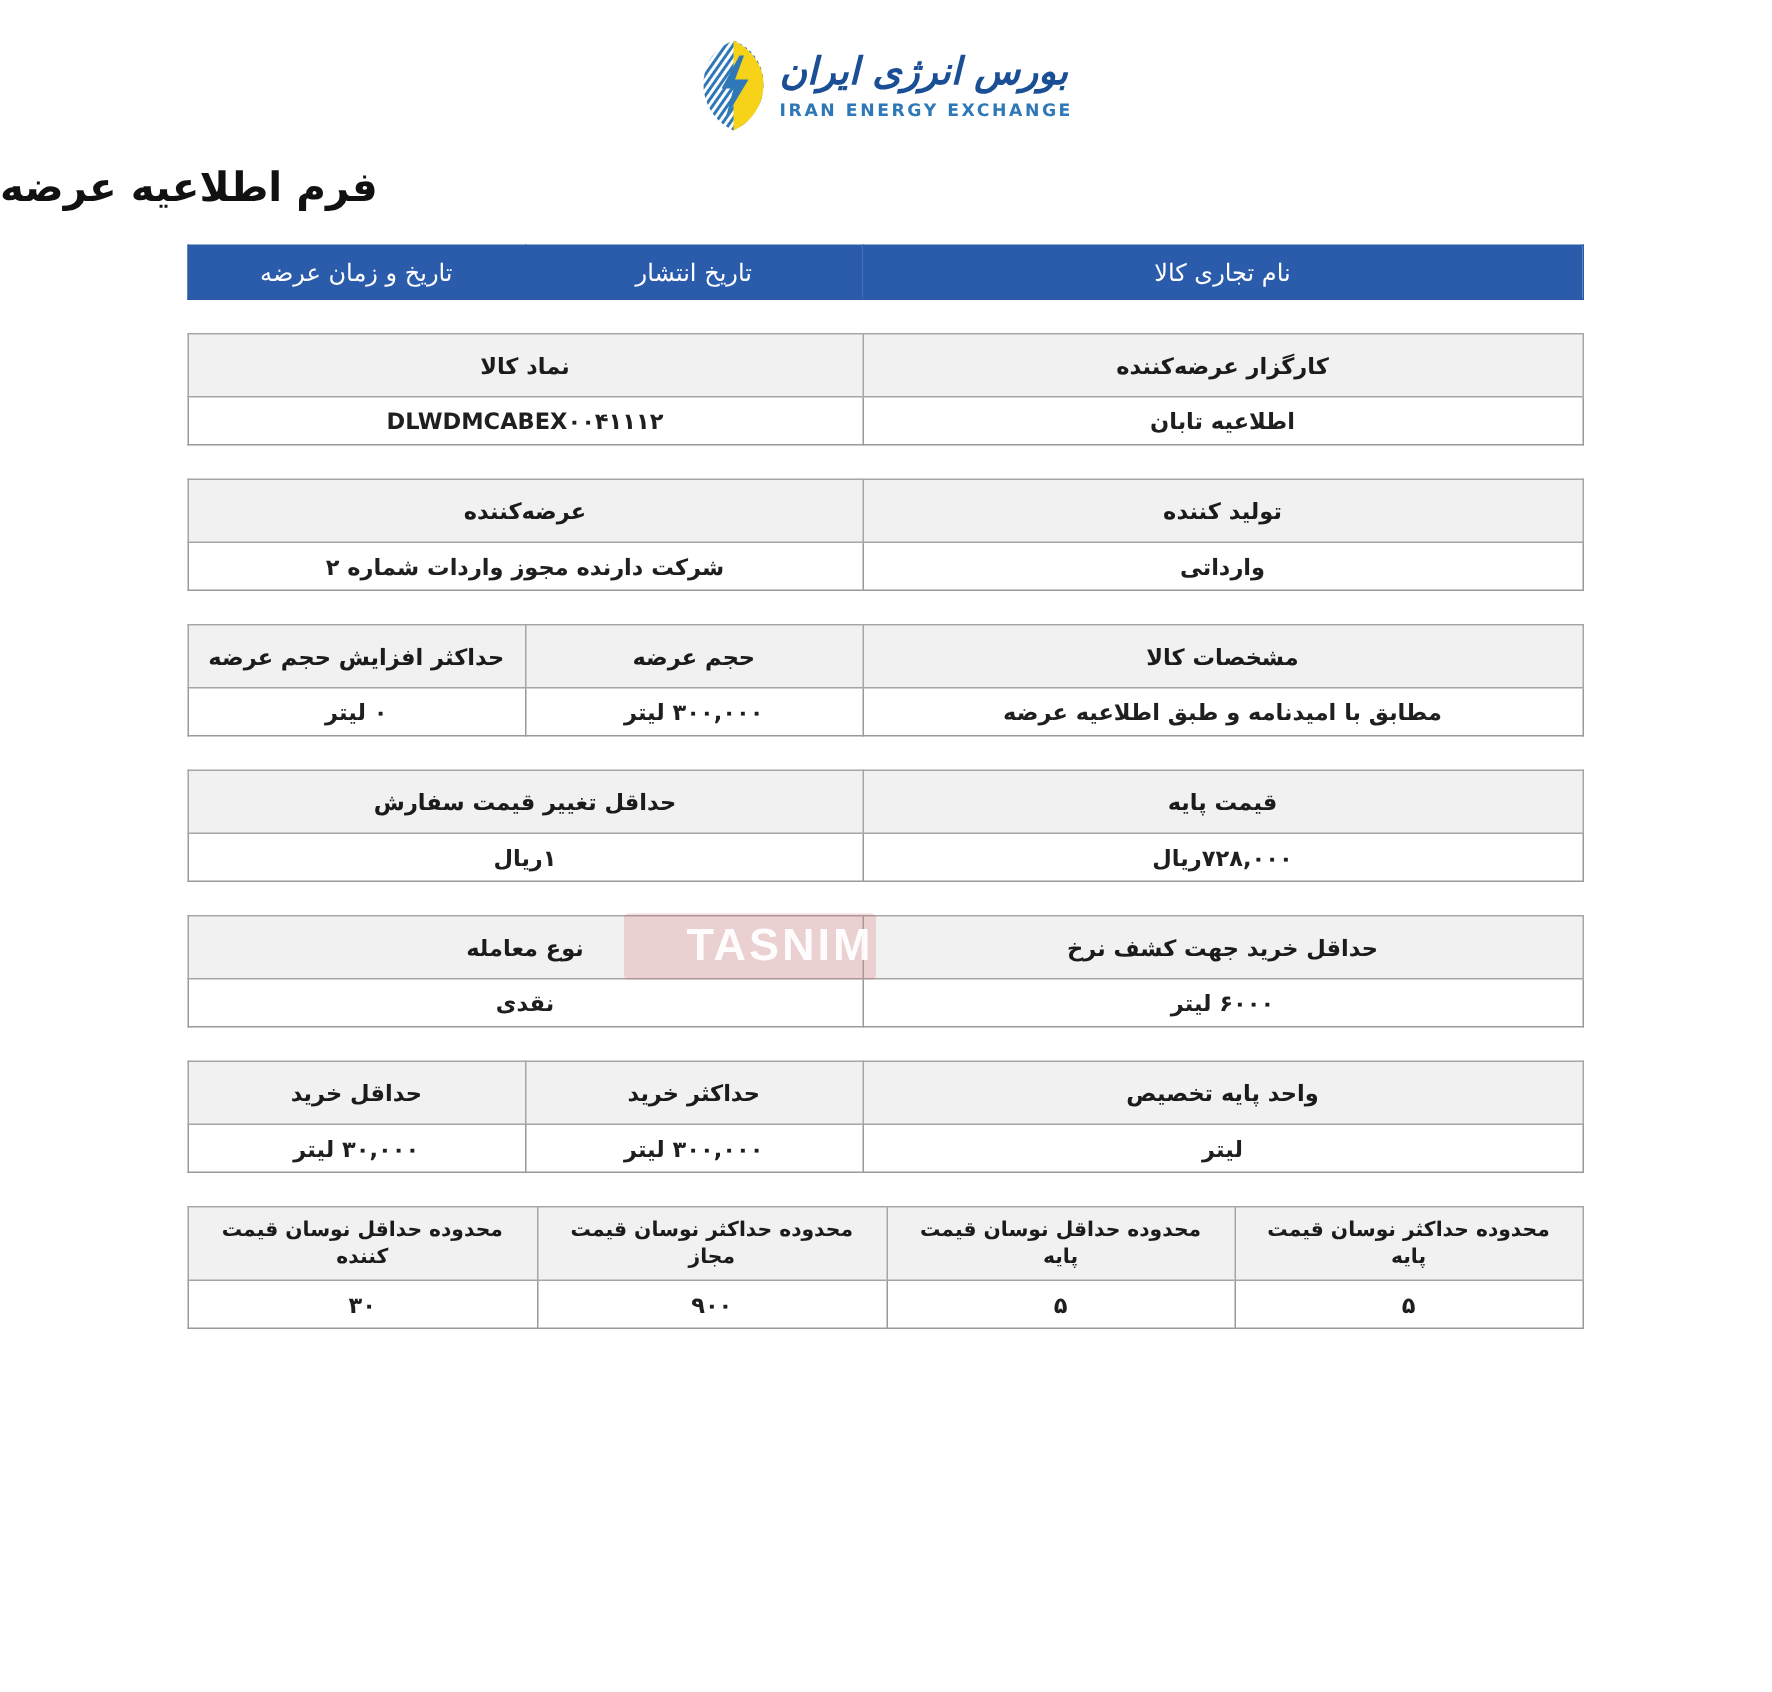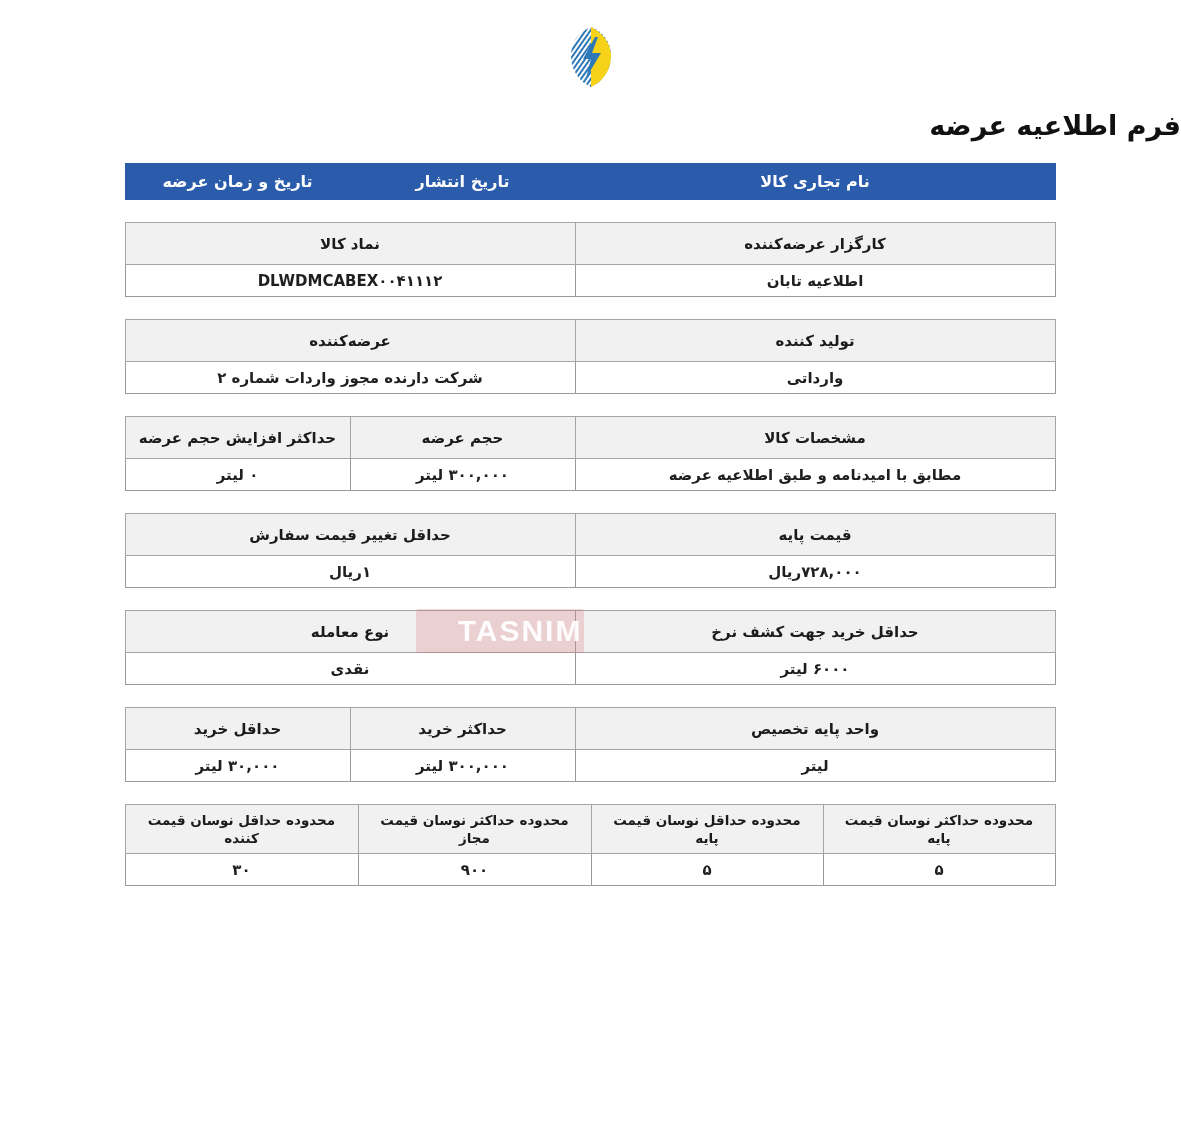--- a/index.html
+++ b/index.html
@@ -58,21 +58,21 @@
     font-weight: 700;
     color: #2f78b8;
     letter-spacing: 1.7px;
     margin-top: 8px;
     direction: ltr;
     white-space: nowrap;
   }
 
   
   .page-title {
-    text-align: right;
+    text-align: left;
     font-size: 27px;
     font-weight: 700;
     color: #111111;
     margin-top: 22px;
     letter-spacing: 0.5px;
   }
 
   
   .sheet {
     width: 930px;
@@ -89,21 +89,21 @@
     border: 1px solid #9a9a9a;
     text-align: center;
     vertical-align: middle;
     font-size: 15px;
     padding: 6px 8px;
   }
   
   tr.hdr-blue td {
     background: #2a5cab;
     color: #ffffff;
-    font-weight: 700;
+    font-weight: 400;
     font-size: 16px;
     height: 36px;
     border-color: #2a5cab;
   }
   
   tr.hdr-grey td {
     background: #f1f1f1;
     color: #1b1b1b;
     font-weight: 700;
     font-size: 15px;
@@ -156,20 +156,24 @@
           <pattern id="stripes" width="4" height="4" patternUnits="userSpaceOnUse" patternTransform="rotate(35)">
             <rect width="4" height="4" fill="#ffffff"></rect>
             <rect width="2" height="4" fill="#2f78b8"></rect>
           </pattern>
         </defs>
         <path d="M23 1 C10 6 3 17 3 30 C3 45 12 56 23 61 C34 56 43 45 43 30 C43 17 36 6 23 1 Z" fill="url(#stripes)"></path>
         <path d="M23 1 C34 6 43 17 43 30 C43 45 34 56 23 61 Z" fill="#f6d319"></path>
         <path d="M27 11 L15 33 L23 33 L18 52 L33 27 L24 27 L30 11 Z" fill="#2f78b8"></path>
       </svg>
     </div>
+    <div class="logo-text-block">
+      <div class="logo-fa">بورس انرژی ایران</div>
+      <div class="logo-en">IRAN ENERGY EXCHANGE</div>
+    </div>
   </div>
 </div>
 
 <div class="page-title">فرم اطلاعیه عرضه</div>
 
 <div class="sheet">
 
   <table class="tbl">
     <colgroup>
         <col style="width:480px">

